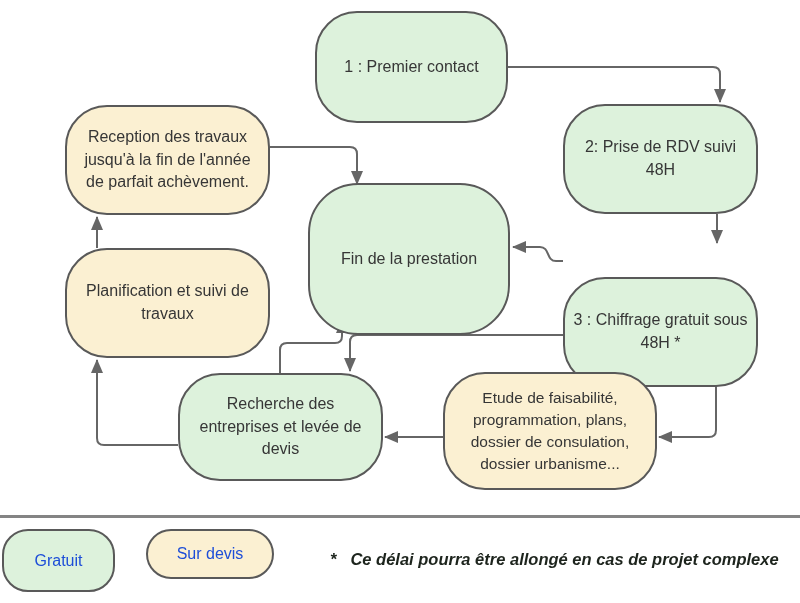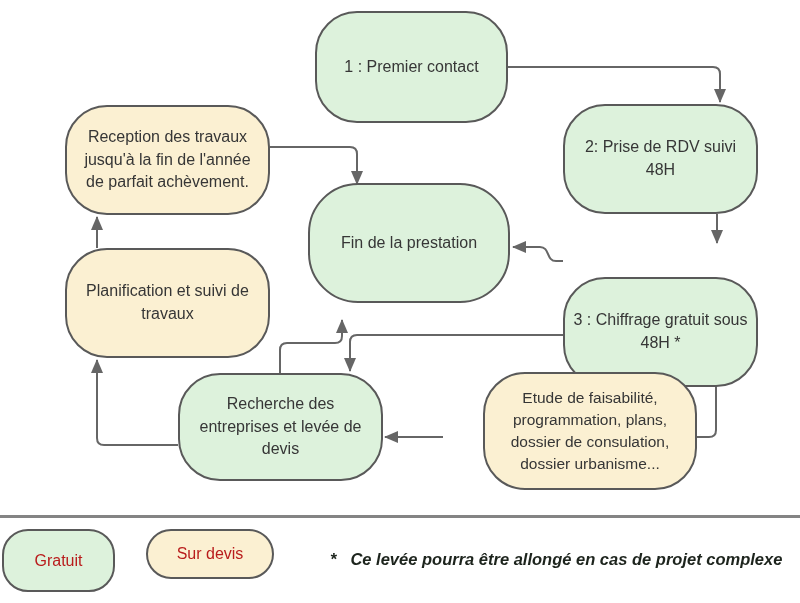--- a/index.html
+++ b/index.html
@@ -12,26 +12,26 @@
   .node{
     position:absolute;display:flex;align-items:center;justify-content:center;
     border:2.5px solid #595959;box-sizing:border-box;text-align:center;
     color:#363636;font-size:16px;line-height:1.42;
   }
   .node .lbl{white-space:pre-line;}
   .gratuit{background:#ddf2dc;}
   .sur-devis{background:#fbf0d2;align-items:center;}
   .big-round{border-radius:42px;}
   #node-fin{border-radius:50px;}
-  #node-etude{font-size:15.5px;margin-left:40px;}
+  #node-etude{font-size:15.5px;}
   #legend-divider{position:absolute;left:0;top:515px;width:800px;height:3px;background:#848484;}
   .legend-pill{
     position:absolute;display:flex;align-items:center;justify-content:center;
     border:2.5px solid #595959;box-sizing:border-box;border-radius:26px;
-    color:#b91c1c;font-size:16px;
+    color:#1d4ed8;font-size:16px;
   }
   #note{
     position:absolute;left:330px;top:545px;height:28px;display:flex;align-items:center;
     font-size:16.5px;font-weight:bold;font-style:italic;color:#1d241d;
   }
   #note .star{margin-right:14px;}
 </style>
 </head>
 <body>
 
@@ -62,21 +62,21 @@
   <div class="node gratuit big-round" id="node-prise-rdv" style="left:563px;top:104px;width:195px;height:110px;">
     <span class="lbl">2: Prise de RDV suivi
 48H</span>
   </div>
 
   <div class="node gratuit big-round" id="node-chiffrage" style="left:563px;top:245px;width:195px;height:110px;margin-top:32px;">
     <span class="lbl">3 : Chiffrage gratuit sous
 48H *</span>
   </div>
 
-  <div class="node gratuit" id="node-fin" style="left:308px;top:183px;width:202px;height:120px;">
+  <div class="node gratuit" id="node-fin" style="left:308px;top:183px;width:202px;height:152px;">
     <span class="lbl">Fin de la prestation</span>
   </div>
 
   <div class="node sur-devis big-round" id="node-etude" style="left:443px;top:372px;width:214px;height:118px;">
     <span class="lbl">Etude de faisabilité,
 programmation, plans,
 dossier de consulation,
 dossier urbanisme...</span>
   </div>
 
@@ -102,16 +102,16 @@
   <div class="legend-pill gratuit" style="left:2px;top:529px;width:113px;height:63px;">
     <span>Gratuit</span>
   </div>
 
   <div class="legend-pill sur-devis" style="left:146px;top:529px;width:128px;height:50px;">
     <span>Sur devis</span>
   </div>
 
   <div id="note">
     <span class="star">*</span>
-    <span>Ce levée pourra être allongé en cas de projet complexe</span>
+    <span>Ce délai pourra être allongé en cas de projet complexe</span>
   </div>
 
 </div>
 
 </body></html>

